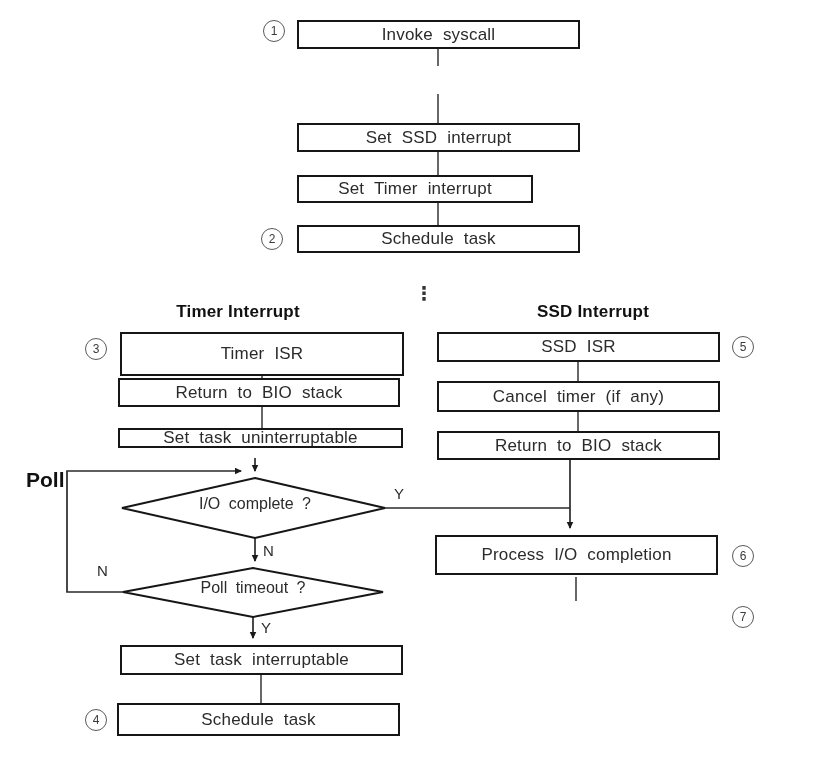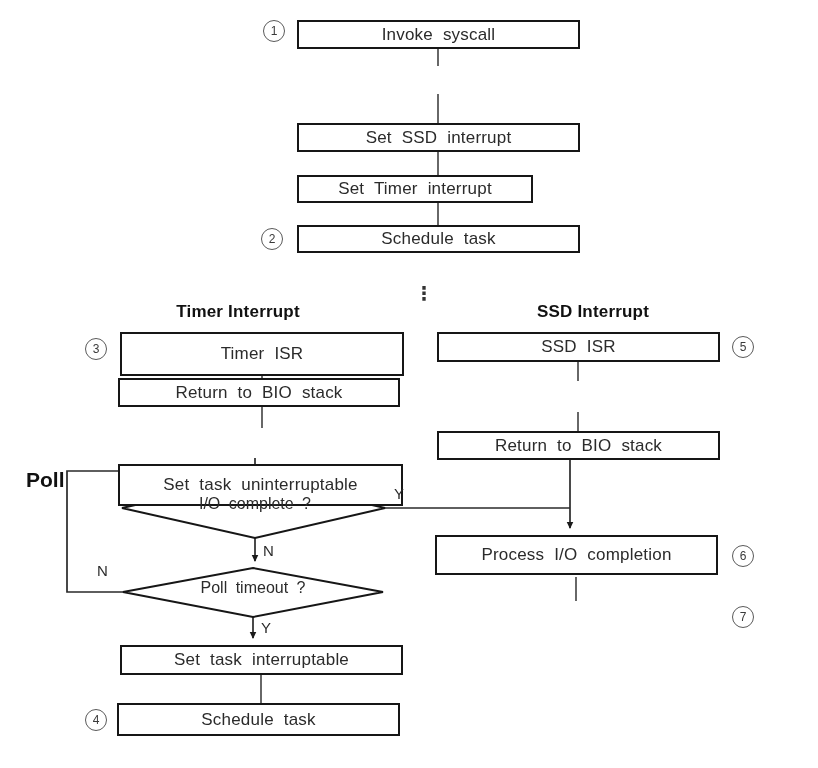--- a/index.html
+++ b/index.html
@@ -97,35 +97,36 @@
   <div class="box" style="left:297px;top:175px;width:236px;height:28px;">Set Timer interrupt</div>
   <div class="box" style="left:297px;top:225px;width:283px;height:28px;">Schedule task</div>
 
   <div class="dots" style="left:364px;top:284px;width:120px;">⋮</div>
 
   <div class="hdr" style="left:138px;top:302px;width:200px;">Timer Interrupt</div>
   <div class="hdr" style="left:493px;top:302px;width:200px;">SSD Interrupt</div>
 
   <div class="box" style="left:120px;top:332px;width:284px;height:44px;">Timer ISR</div>
   <div class="box" style="left:118px;top:378px;width:282px;height:29px;">Return to BIO stack</div>
-  <div class="box" style="left:118px;top:428px;width:285px;height:42px;margin-top:36px;">Set task uninterruptable</div>
+  <div class="box" style="left:118px;top:428px;width:285px;height:20px;">Set task uninterruptable</div>
 
   <div class="dlabel" style="left:150px;top:495px;width:210px;">I/O complete ?</div>
   <div class="dlabel" style="left:147px;top:579px;width:212px;">Poll timeout ?</div>
 
   <div class="edge" style="left:394px;top:485px;">Y</div>
   <div class="edge" style="left:263px;top:542px;">N</div>
   <div class="edge" style="left:97px;top:562px;">N</div>
   <div class="edge" style="left:261px;top:619px;">Y</div>
   <div class="poll" style="left:26px;top:468px;">Poll</div>
 
   <div class="box" style="left:120px;top:645px;width:283px;height:30px;">Set task interruptable</div>
   <div class="box" style="left:117px;top:703px;width:283px;height:33px;">Schedule task</div>
 
   <div class="box" style="left:437px;top:332px;width:283px;height:30px;">SSD ISR</div>
+  <div class="box" style="left:437px;top:381px;width:283px;height:31px;">Cancel timer (if any)</div>
   <div class="box" style="left:437px;top:431px;width:283px;height:29px;">Return to BIO stack</div>
   <div class="box" style="left:435px;top:535px;width:283px;height:40px;">Process I/O completion</div>
 
   <div class="circ" style="left:263px;top:20px;">1</div>
   <div class="circ" style="left:261px;top:228px;">2</div>
   <div class="circ" style="left:85px;top:338px;">3</div>
   <div class="circ" style="left:85px;top:709px;">4</div>
   <div class="circ" style="left:732px;top:336px;">5</div>
   <div class="circ" style="left:732px;top:545px;">6</div>
   <div class="circ" style="left:732px;top:606px;">7</div>

